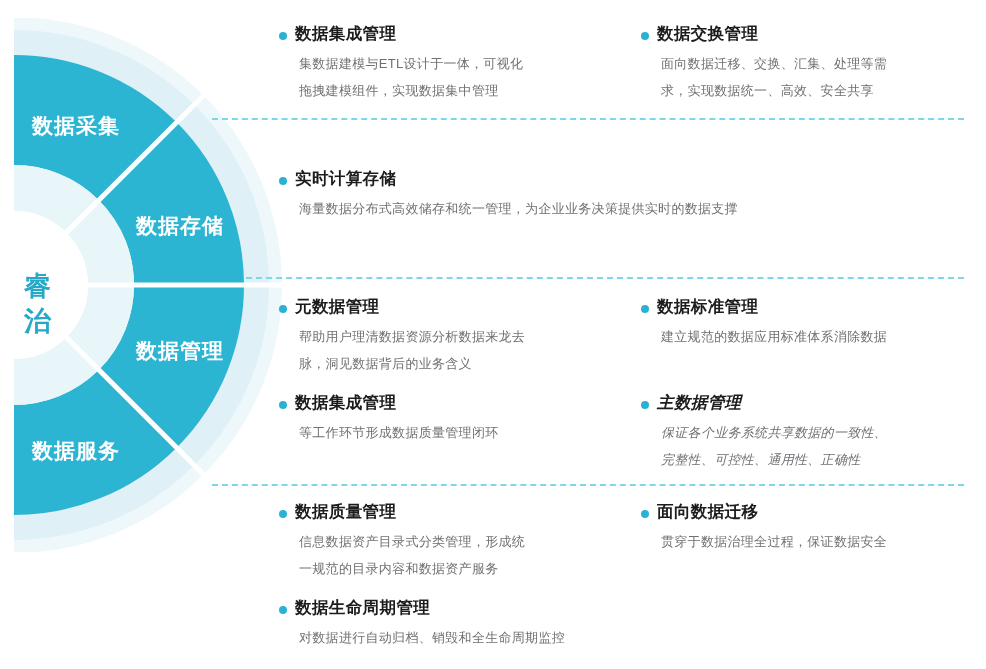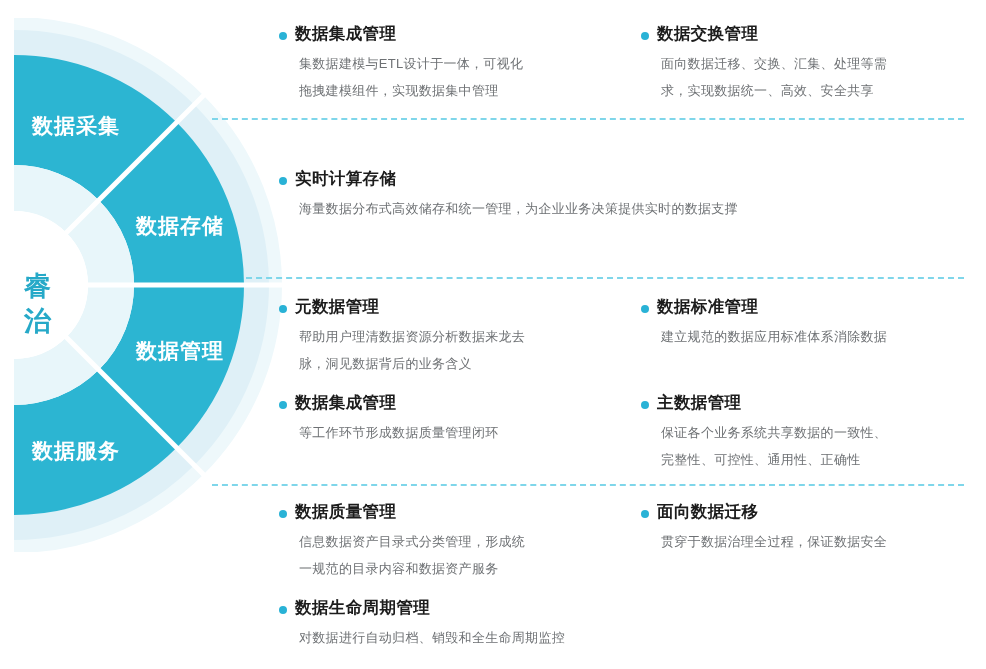--- a/index.html
+++ b/index.html
@@ -147,21 +147,21 @@
     </div>
 
     <div class="item" style="left:279px;top:392px;width:330px;">
       <span class="bullet"></span>
       <p class="item-title">数据集成管理</p>
       <div class="item-desc">
         <div>等工作环节形成数据质量管理闭环</div>
       </div>
     </div>
 
-    <div class="item" style="left:641px;top:392px;width:330px;">
+    <div class="item" style="left:641px;top:392px;width:330px;font-style:italic;">
       <span class="bullet"></span>
       <p class="item-title">主数据管理</p>
       <div class="item-desc">
         <div>保证各个业务系统共享数据的一致性、</div>
         <div>完整性、可控性、通用性、正确性</div>
       </div>
     </div>
 
     <div class="divider" style="left:212px;top:484px;width:752px;"></div>
 

